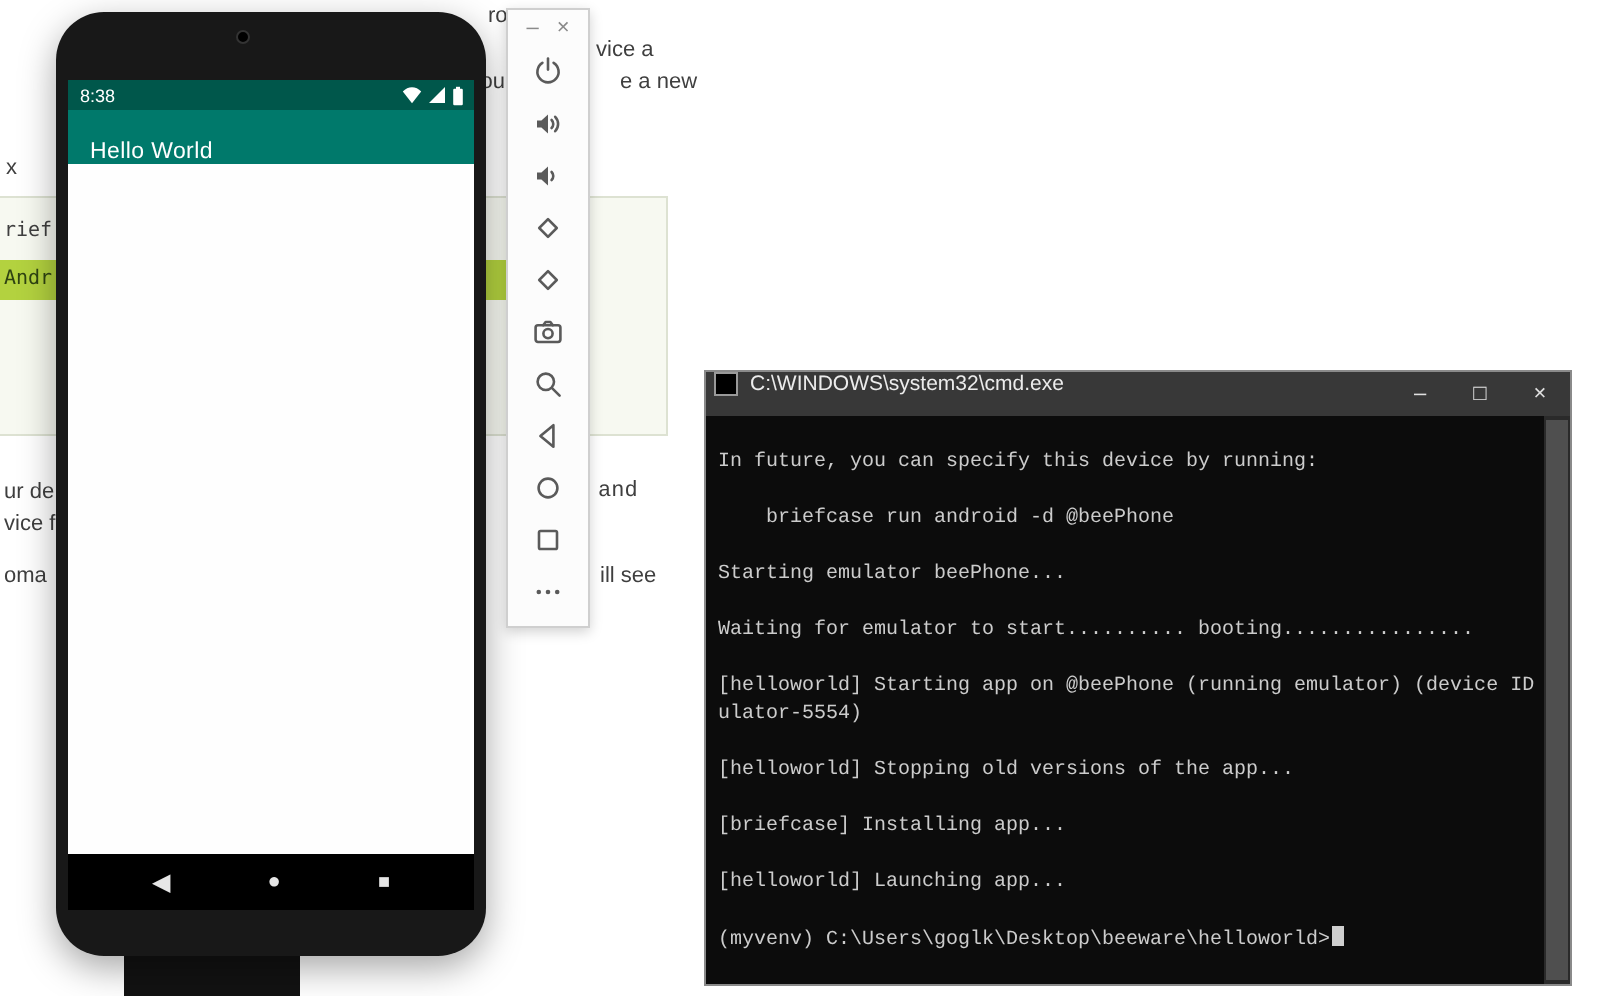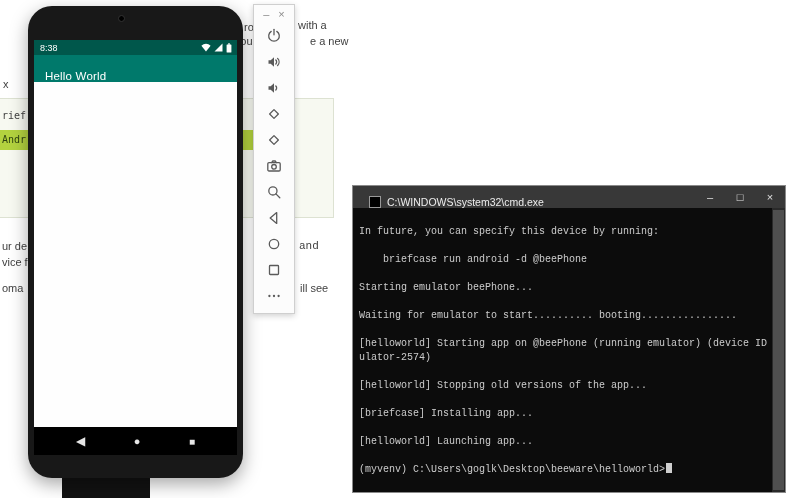--- a/index.html
+++ b/index.html
@@ -46,21 +46,21 @@
     gap:9px; color:#8a8a8a; font-size:11px; }
   #toolbar-controls span { cursor:pointer; }
   .tool-btn { height:26px; display:flex; align-items:center; justify-content:center; cursor:pointer; }
   .ticon svg { width:16px; height:16px; display:block; }
 
   
   #terminal { position:absolute; left:352px; top:185px; width:434px; height:308px;
     background:var(--terminal-bg,#0c0c0c); border:1px solid #8a8a8a; z-index:5;
     display:flex; flex-direction:column; }
   #term-titlebar { height:22px; background:var(--titlebar-bg,#383838); display:flex;
-    align-items:flex-end; padding-left:16px; flex:none; }
+    align-items:flex-start; padding-left:4px; flex:none; }
   #term-icon { width:12px; height:12px; background:#000; border:1px solid #999; flex:none; }
   #term-title { margin-left:6px; font-size:10.5px; color:#ececec; flex:1; white-space:nowrap;
     overflow:hidden; }
   .term-btn { width:30px; height:22px; display:flex; align-items:center; justify-content:center;
     color:#e0e0e0; font-size:11px; cursor:pointer; flex:none; }
   #term-body { flex:1; position:relative; overflow:hidden; }
   #term-output { position:absolute; left:6px; top:3px; right:16px;
     font-family:"Liberation Mono",monospace; font-size:10px; line-height:14px;
     color:var(--terminal-text,#cccccc); }
   .tline { white-space:pre; height:14px; overflow:hidden; }
@@ -71,22 +71,22 @@
 </style>
 </head>
 <body>
 
 <div id="stage">
 
   <div id="frag-layer">
     <div id="code-panel">
       <div id="code-highlight"></div>
     </div>
-  <div class="frag" style="left: 244px; top: 21px;">ro</div>
-      <div class="frag" style="left: 298px; top: 19px;">with a</div>
+  <div class="frag" style="left: 244px; top: 2px;">ro</div>
+      <div class="frag" style="left: 298px; top: 19px;">vice a</div>
       <div class="frag" style="left: 214px; top: 35px;">you cou</div>
       <div class="frag" style="left: 297px; top: 35px; margin-left: 13px;">e a new</div>
       <div class="frag" style="left: 3px; top: 78px;">x</div>
       <div class="frag mono" style="left: 2px; top: 110px;">rief</div>
       <div class="frag mono" style="left: 2px; top: 134px; color: rgb(47, 67, 18);">Andr</div>
       <div class="frag" style="left: 2px; top: 240px;">ur de</div>
       <div class="frag" style="left: 299px; top: 240px; font-family: Liberation Mono, monospace;">and</div>
       <div class="frag" style="left: 2px; top: 256px;">vice f</div>
       <div class="frag" style="left: 2px; top: 282px;">oma</div>
       <div class="frag" style="left: 300px; top: 282px;">ill see</div>
@@ -231,21 +231,21 @@
           <div class="tline"></div>
           <div class="tline">In future, you can specify this device by running:</div>
           <div class="tline"></div>
           <div class="tline">    briefcase run android -d @beePhone</div>
           <div class="tline"></div>
           <div class="tline">Starting emulator beePhone...</div>
           <div class="tline"></div>
           <div class="tline">Waiting for emulator to start.......... booting................</div>
           <div class="tline"></div>
           <div class="tline">[helloworld] Starting app on @beePhone (running emulator) (device ID em</div>
-          <div class="tline">ulator-2574)</div>
+          <div class="tline">ulator-5554)</div>
           <div class="tline"></div>
           <div class="tline">[helloworld] Stopping old versions of the app...</div>
           <div class="tline"></div>
           <div class="tline">[briefcase] Installing app...</div>
           <div class="tline"></div>
           <div class="tline">[helloworld] Launching app...</div>
           <div class="tline"></div>
           <div class="tline">(myvenv) C:\Users\goglk\Desktop\beeware\helloworld&gt;<span class="cursor"></span></div>
         </div>
       <div id="term-scrollbar">

